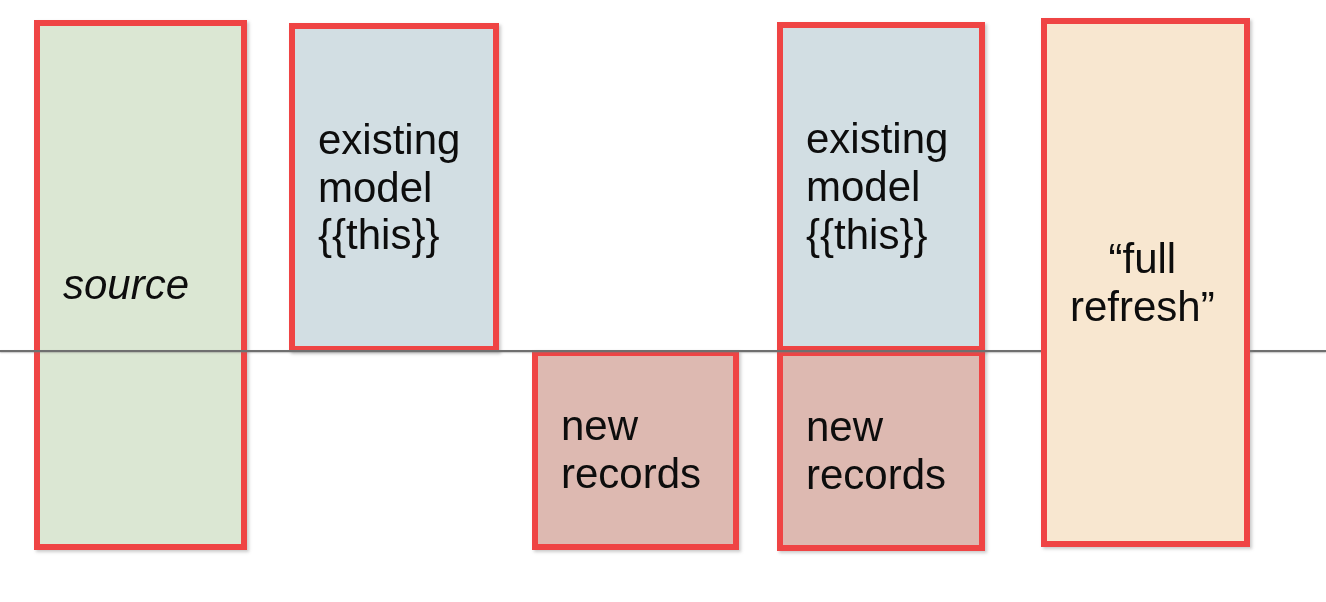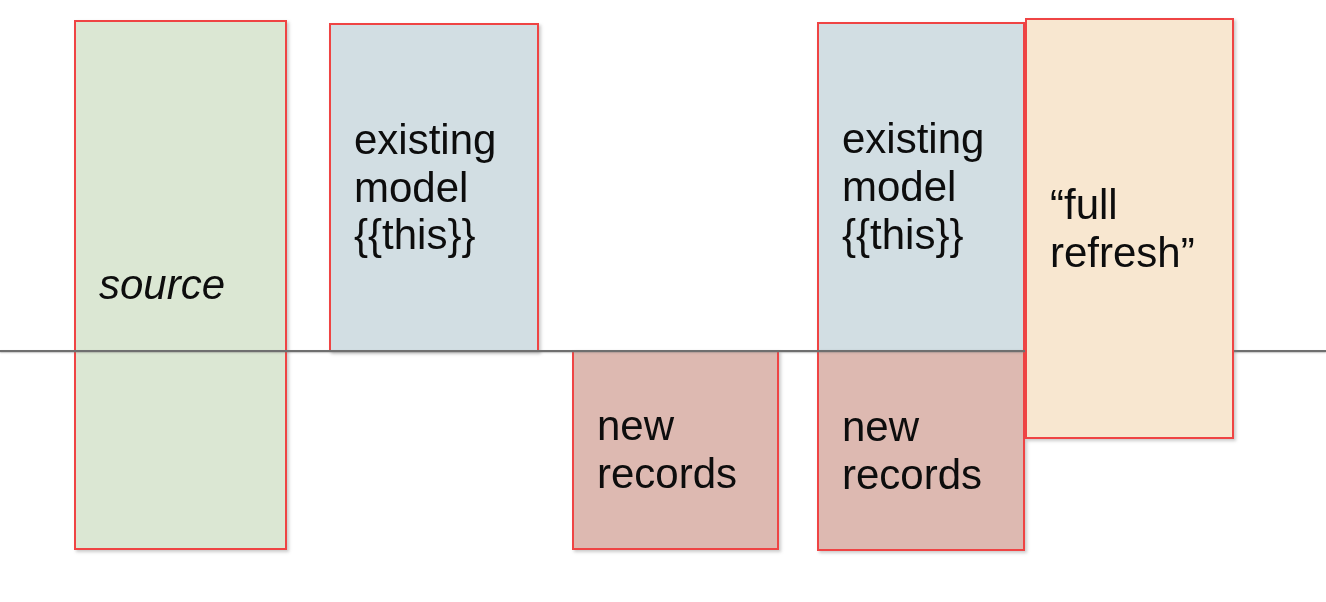--- a/index.html
+++ b/index.html
@@ -21,41 +21,40 @@
     top: 350px;
     width: 1326px;
     height: 2px;
     background: #6f6f6f;
     box-shadow: 0 1px 1.5px rgba(120,120,120,0.45);
     z-index: 2;
   }
   .box {
     position: absolute;
     box-sizing: border-box;
-    border: 2px solid #ef4444;
+    border: 6px solid #ef4444;
     display: flex;
     align-items: center;
     box-shadow: 2px 2px 3px rgba(125,125,125,0.4);
     z-index: 1;
-    margin-left: 40px;
   }
   .box .label {
     font-size: 42px;
     line-height: 1.14;
     color: #0d0d0d;
     white-space: pre-line;
     padding-left: 23px;
     padding-right: 6px;
   }
   #b-source   { left: 34px;   top: 20px;  width: 213px; height: 530px; font-style: italic; }
   #b-model-a  { left: 289px;  top: 23px;  width: 210px; height: 329px; }
   #b-new-a    { left: 532px;  top: 350px; width: 207px; height: 200px; }
   #b-model-b  { left: 777px;  top: 22px;  width: 208px; height: 330px; }
   #b-new-b    { left: 777px;  top: 350px; width: 208px; height: 201px; }
-  #b-full     { left: 985px; top: 18px;  width: 209px; height: 421px; z-index: 3; }
+  #b-full     { left: 1041px; top: 18px;  width: 209px; height: 529px; z-index: 3; text-align: center; }
 </style>
 </head>
 <body>
 
 <div class="canvas">
 
   <div class="hline"></div>
 
   <div class="box" id="b-source" style="background-color: rgb(219, 231, 211);">
     <span class="label">source</span>

